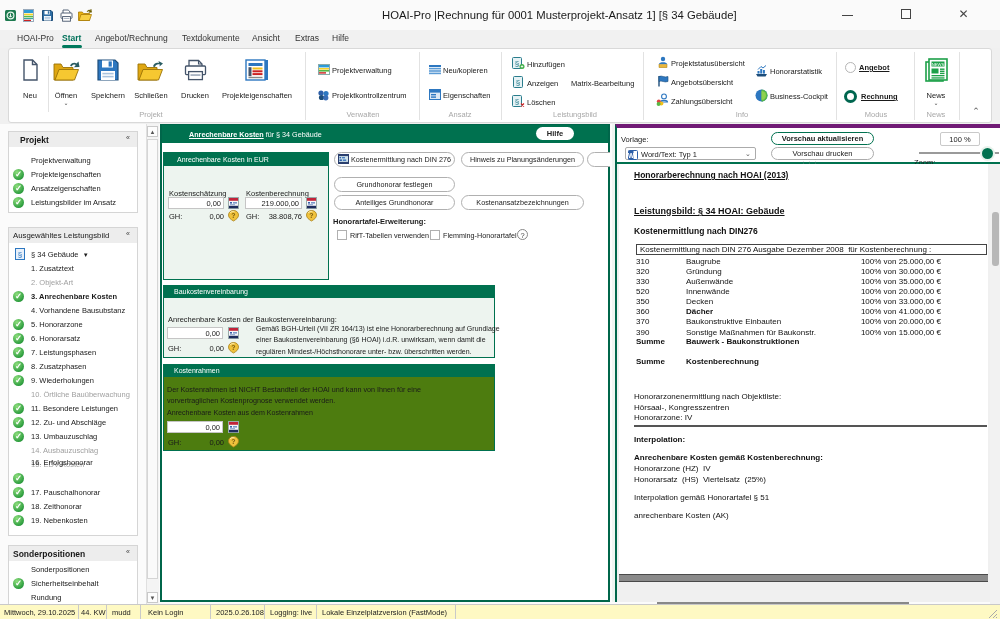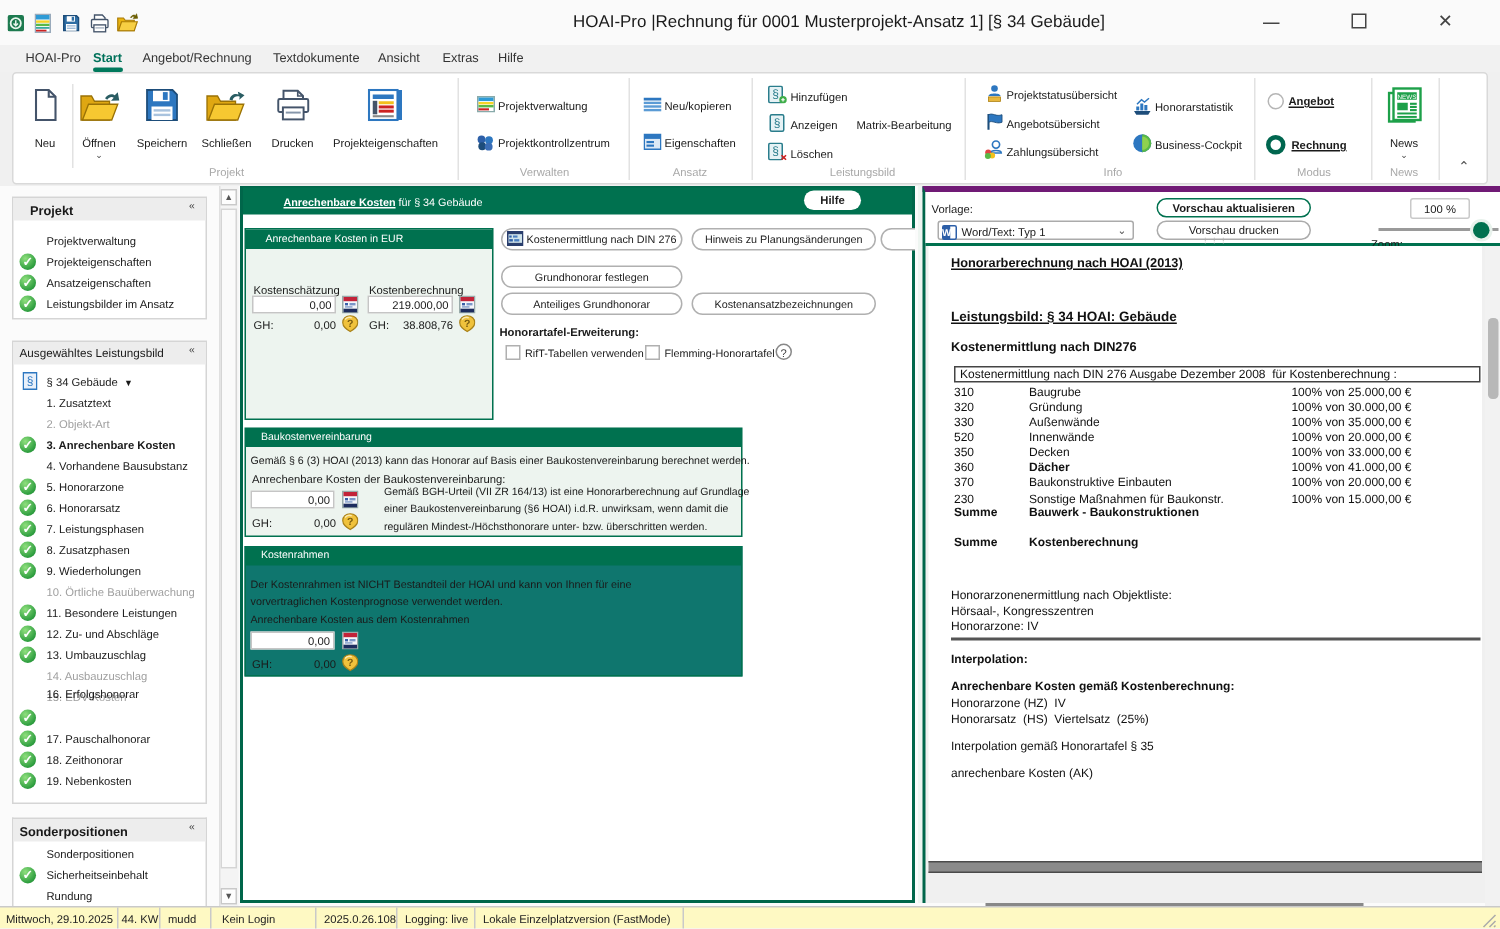--- a/index.html
+++ b/index.html
@@ -381,35 +381,34 @@
   <div class="abs" style="left:173px;top:93px;font-size:7.5px;font-weight:bold;">Honorartafel-Erweiterung:</div>
   <div class="abs" style="left:177px;top:106px;width:10px;height:10px;background:#fff;border:1px solid #b0b0b0;"></div>
   <div class="abs" style="left:190px;top:107px;font-size:7.2px;">RifT-Tabellen verwenden</div>
   <div class="abs" style="left:270px;top:106px;width:10px;height:10px;background:#fff;border:1px solid #b0b0b0;"></div>
   <div class="abs" style="left:283px;top:107px;font-size:7.2px;">Flemming-Honorartafel</div>
   <div class="abs" style="left:357px;top:105px;width:11px;height:11px;border:1px solid #888;border-radius:50%;font-size:7.5px;text-align:center;line-height:11px;color:#444;">?</div>
 
   <div class="abs" style="left:3px;top:161px;width:332px;height:73px;background:#edf4ef;border:1px solid #00714f;">
     <div class="abs grn" style="left:0;top:0;width:330px;height:12px;"></div>
     <div class="abs wtxt" style="left:10px;top:2px;font-size:7px;">Baukostenvereinbarung</div>
-    <div class="abs" style="left:3px;top:17px;font-size:7.1px;white-space:nowrap;">Gemäß § 6 (3) HOAI (2013) kann das Honorar auf Basis einer Baukostenvereinbarung berechnet werden.</div>
     <div class="abs" style="left:4px;top:29px;font-size:7.5px;white-space:nowrap;">Anrechenbare Kosten der Baukostenvereinbarung:</div>
     <div class="inp" style="left:3px;top:41px;width:56px;">0,00</div>
     <svg class="abs calc" style="left:64px;top:41px;">
         <use href="#calcico"></use>
       </svg>
     <div class="abs" style="left:4px;top:58px;font-size:7.5px;">GH:</div>
     <div class="abs" style="left:20px;top:58px;width:40px;text-align:right;font-size:7.5px;">0,00</div>
     <svg class="abs coin" style="left:64px;top:56px;">
         <use href="#coinico"></use>
       </svg>
     <div class="abs" style="left:92px;top:37px;font-size:7px;line-height:11.3px;white-space:nowrap;">Gemäß BGH-Urteil (VII ZR 164/13) ist eine Honorarberechnung auf Grundlage<br>einer Baukostenvereinbarung (§6 HOAI) i.d.R. unwirksam, wenn damit die<br>regulären Mindest-/Höchsthonorare unter- bzw. überschritten werden.</div>
   </div>
 
-  <div class="abs" style="left:3px;top:240px;width:332px;height:87px;background:#0f766e;border:1px solid #00714f;">
+  <div class="abs" style="left:3px;top:240px;width:332px;height:87px;background:#4d7c0f;border:1px solid #00714f;">
     <div class="abs grn" style="left:0;top:0;width:330px;height:12px;"></div>
     <div class="abs wtxt" style="left:10px;top:2px;font-size:7px;">Kostenrahmen</div>
     <div class="abs" style="left:3px;top:19px;font-size:7.2px;line-height:11px;white-space:nowrap;">Der Kostenrahmen ist NICHT Bestandteil der HOAI und kann von Ihnen für eine<br>vorvertraglichen Kostenprognose verwendet werden.</div>
     <div class="abs" style="left:3px;top:44px;font-size:7.1px;white-space:nowrap;">Anrechenbare Kosten aus dem Kostenrahmen</div>
     <div class="inp" style="left:3px;top:56px;width:56px;">0,00</div>
     <svg class="abs calc" style="left:64px;top:56px;">
         <use href="#calcico"></use>
       </svg>
     <div class="abs" style="left:4px;top:73px;font-size:7.5px;">GH:</div>
     <div class="abs" style="left:20px;top:73px;width:40px;text-align:right;font-size:7.5px;">0,00</div>
@@ -489,37 +488,37 @@
     <span class="abs" style="left:800px;top:30.45px;width:141px;text-align:right;">100% von 20.000,00 €</span>
 <span class="abs" style="left:636px;top:40.60px;">350</span>
     <span class="abs" style="left:686px;top:40.60px;">Decken</span>
     <span class="abs" style="left:800px;top:40.60px;width:141px;text-align:right;">100% von 33.000,00 €</span>
 <span class="abs" style="left:636px;top:50.75px;">360</span>
     <span class="abs" style="left:686px;top:50.75px;font-weight:bold;">Dächer</span>
     <span class="abs" style="left:800px;top:50.75px;width:141px;text-align:right;">100% von 41.000,00 €</span>
 <span class="abs" style="left:636px;top:60.90px;">370</span>
     <span class="abs" style="left:686px;top:60.90px;">Baukonstruktive Einbauten</span>
     <span class="abs" style="left:800px;top:60.90px;width:141px;text-align:right;">100% von 20.000,00 €</span>
-<span class="abs" style="left:636px;top:71.05px;">230</span>
+<span class="abs" style="left:636px;top:71.05px;">390</span>
     <span class="abs" style="left:686px;top:71.05px;">Sonstige Maßnahmen für Baukonstr.</span>
     <span class="abs" style="left:800px;top:71.05px;width:141px;text-align:right;">100% von 15.000,00 €</span>
 <span class="abs" style="left:636px;top:80.5px;font-weight:bold;">Summe</span>
     <span class="abs" style="left:686px;top:80.5px;font-weight:bold;">Bauwerk - Baukonstruktionen</span>
 <span class="abs" style="left:636px;top:100px;font-weight:bold;">Summe</span>
     <span class="abs" style="left:686px;top:100px;font-weight:bold;">Kostenberechnung</span>
 </div>
 <div class="doc" style="top:391.5px;">Honorarzonenermittlung nach Objektliste:</div>
 <div class="doc" style="top:402.5px;">Hörsaal-, Kongresszentren</div>
 <div class="doc" style="top:413px;">Honorarzone: IV</div>
 <div class="abs" style="left:634px;top:425px;width:353px;height:1.5px;background:#555;"></div>
 <div class="doc" style="top:434.5px;font-weight:bold;">Interpolation:</div>
 <div class="doc" style="top:452.5px;font-weight:bold;">Anrechenbare Kosten gemäß Kostenberechnung:</div>
 <div class="doc" style="top:463.5px;">Honorarzone (HZ)&nbsp; IV</div>
 <div class="doc" style="top:474.5px;">Honorarsatz&nbsp; (HS)&nbsp; Viertelsatz&nbsp; (25%)</div>
-<div class="doc" style="top:492.5px;">Interpolation gemäß Honorartafel § 35</div>
+<div class="doc" style="top:492.5px;">Interpolation gemäß Honorartafel § 51</div>
 <div class="doc" style="top:510.5px;">anrechenbare Kosten (AK)</div>
 
 <div id="status" class="abs" style="left:0;top:604px;width:1000px;height:15px;background:#fef9c3;border-top:1px solid #c9c9c9;font-size:7.5px;color:#222;">
   <span class="abs" style="left:4px;top:3px;">Mittwoch, 29.10.2025</span>
   <span class="abs" style="left:81px;top:3px;">44. KW</span>
   <span class="abs" style="left:112px;top:3px;">mudd</span>
   <span class="abs" style="left:148px;top:3px;">Kein Login</span>
   <span class="abs" style="left:216px;top:3px;">2025.0.26.108</span>
   <span class="abs" style="left:270px;top:3px;">Logging: live</span>
   <span class="abs" style="left:322px;top:3px;">Lokale Einzelplatzversion (FastMode)</span>

